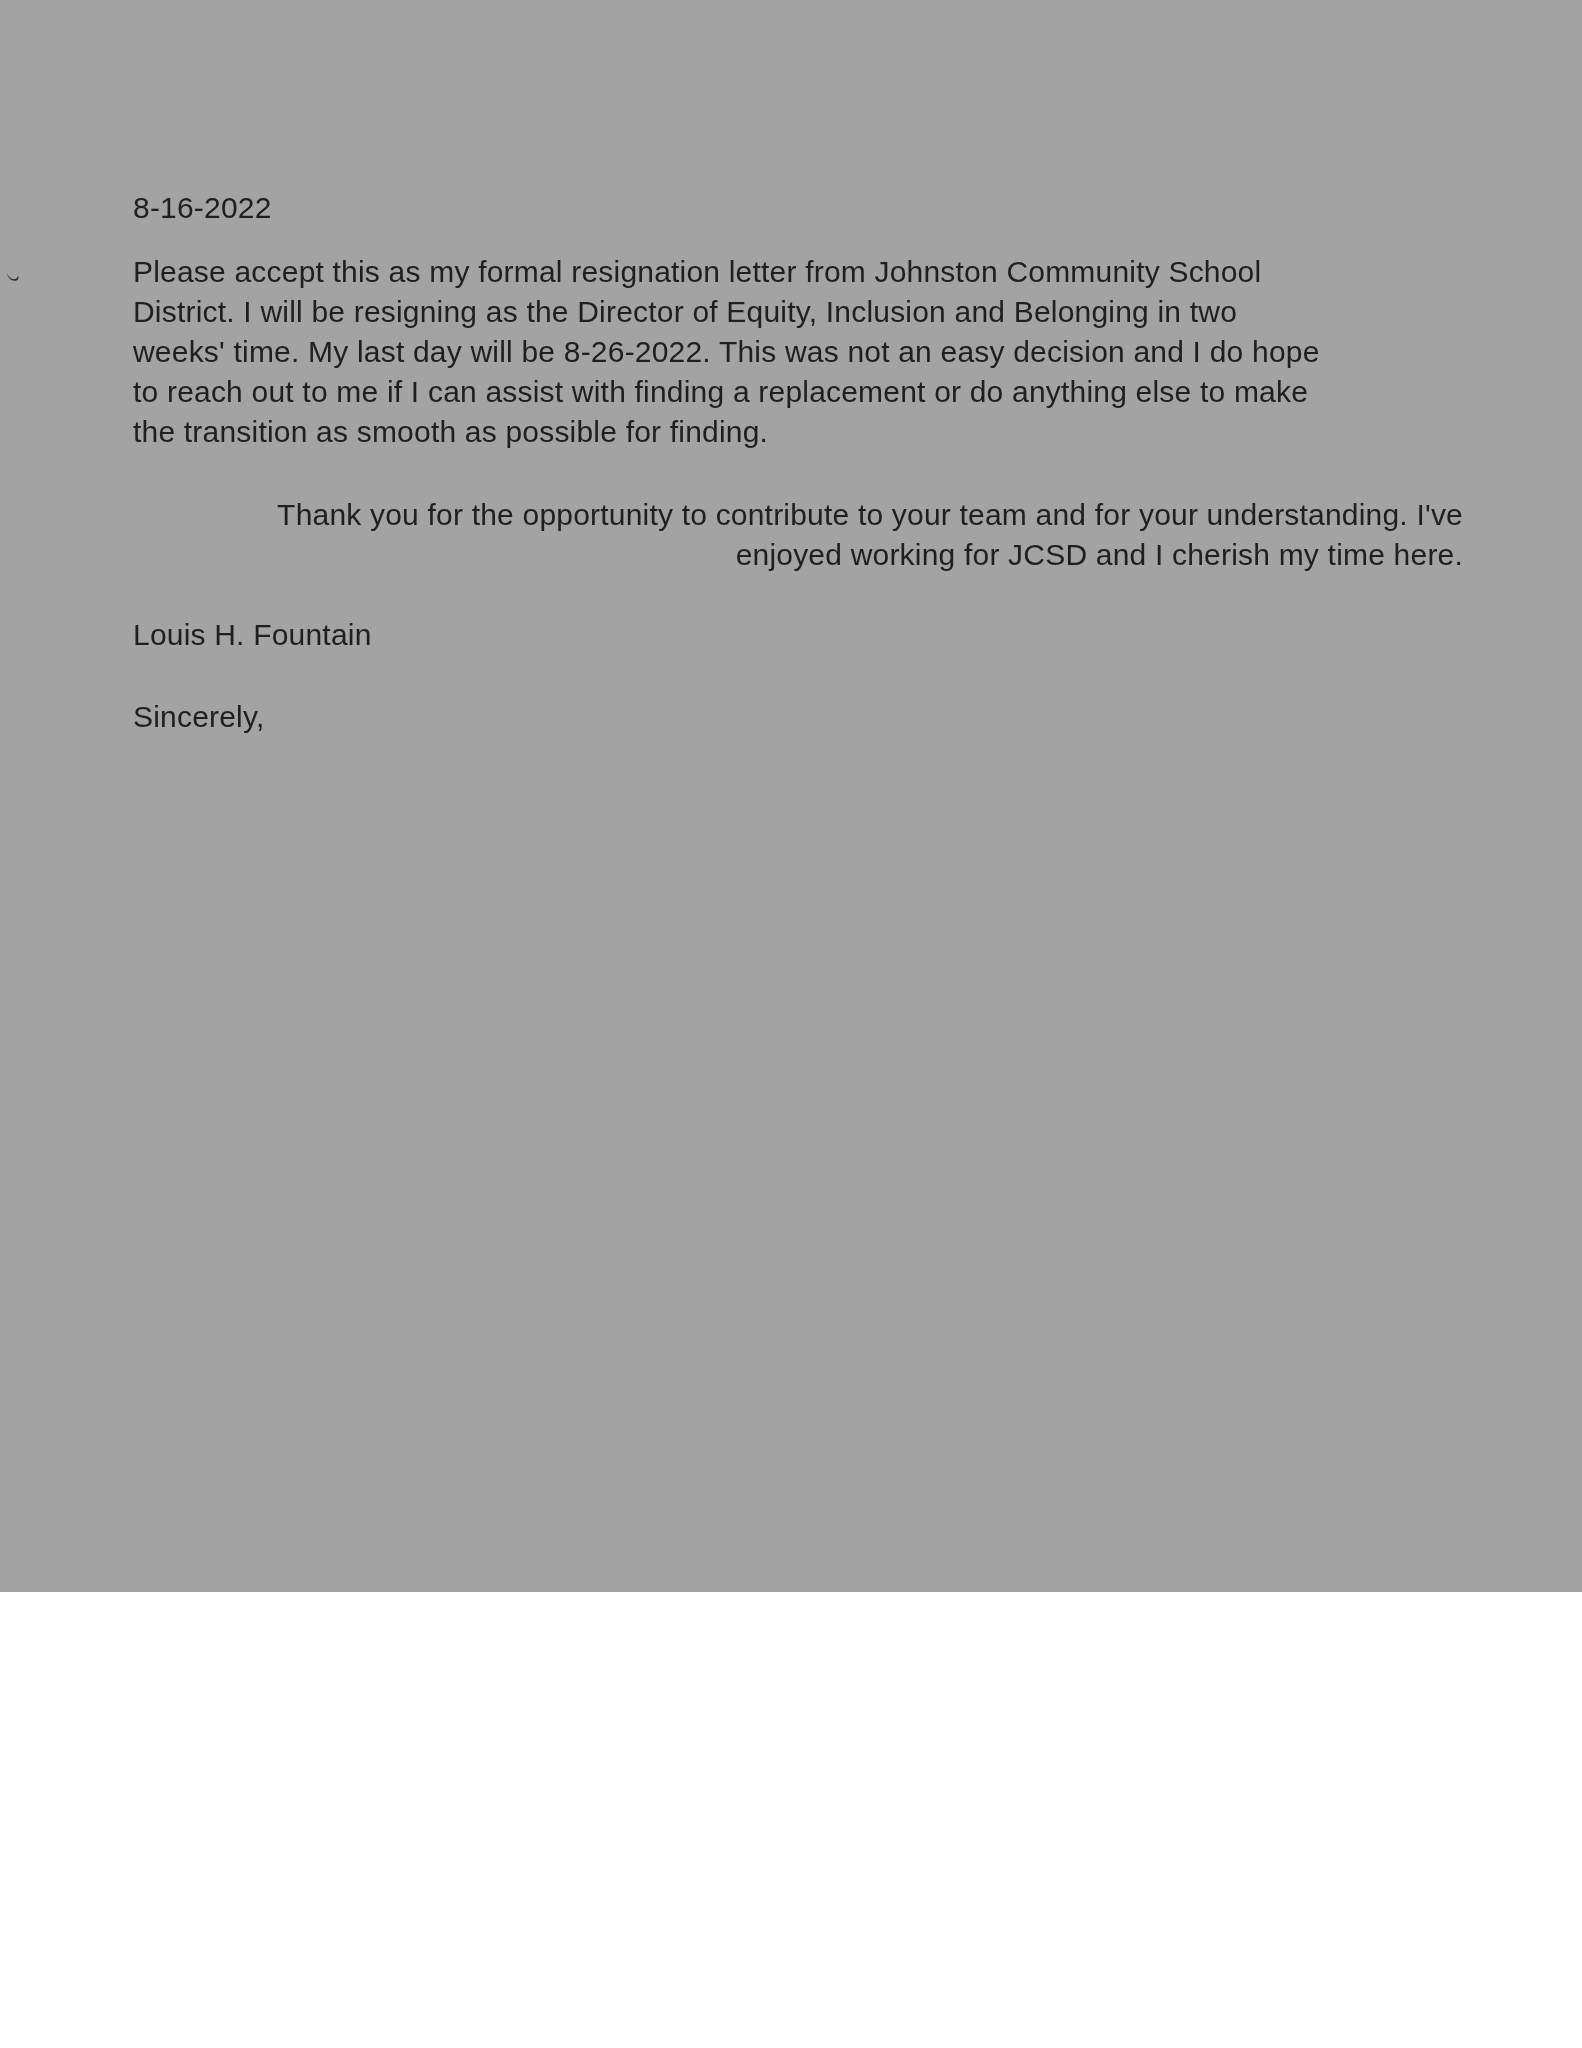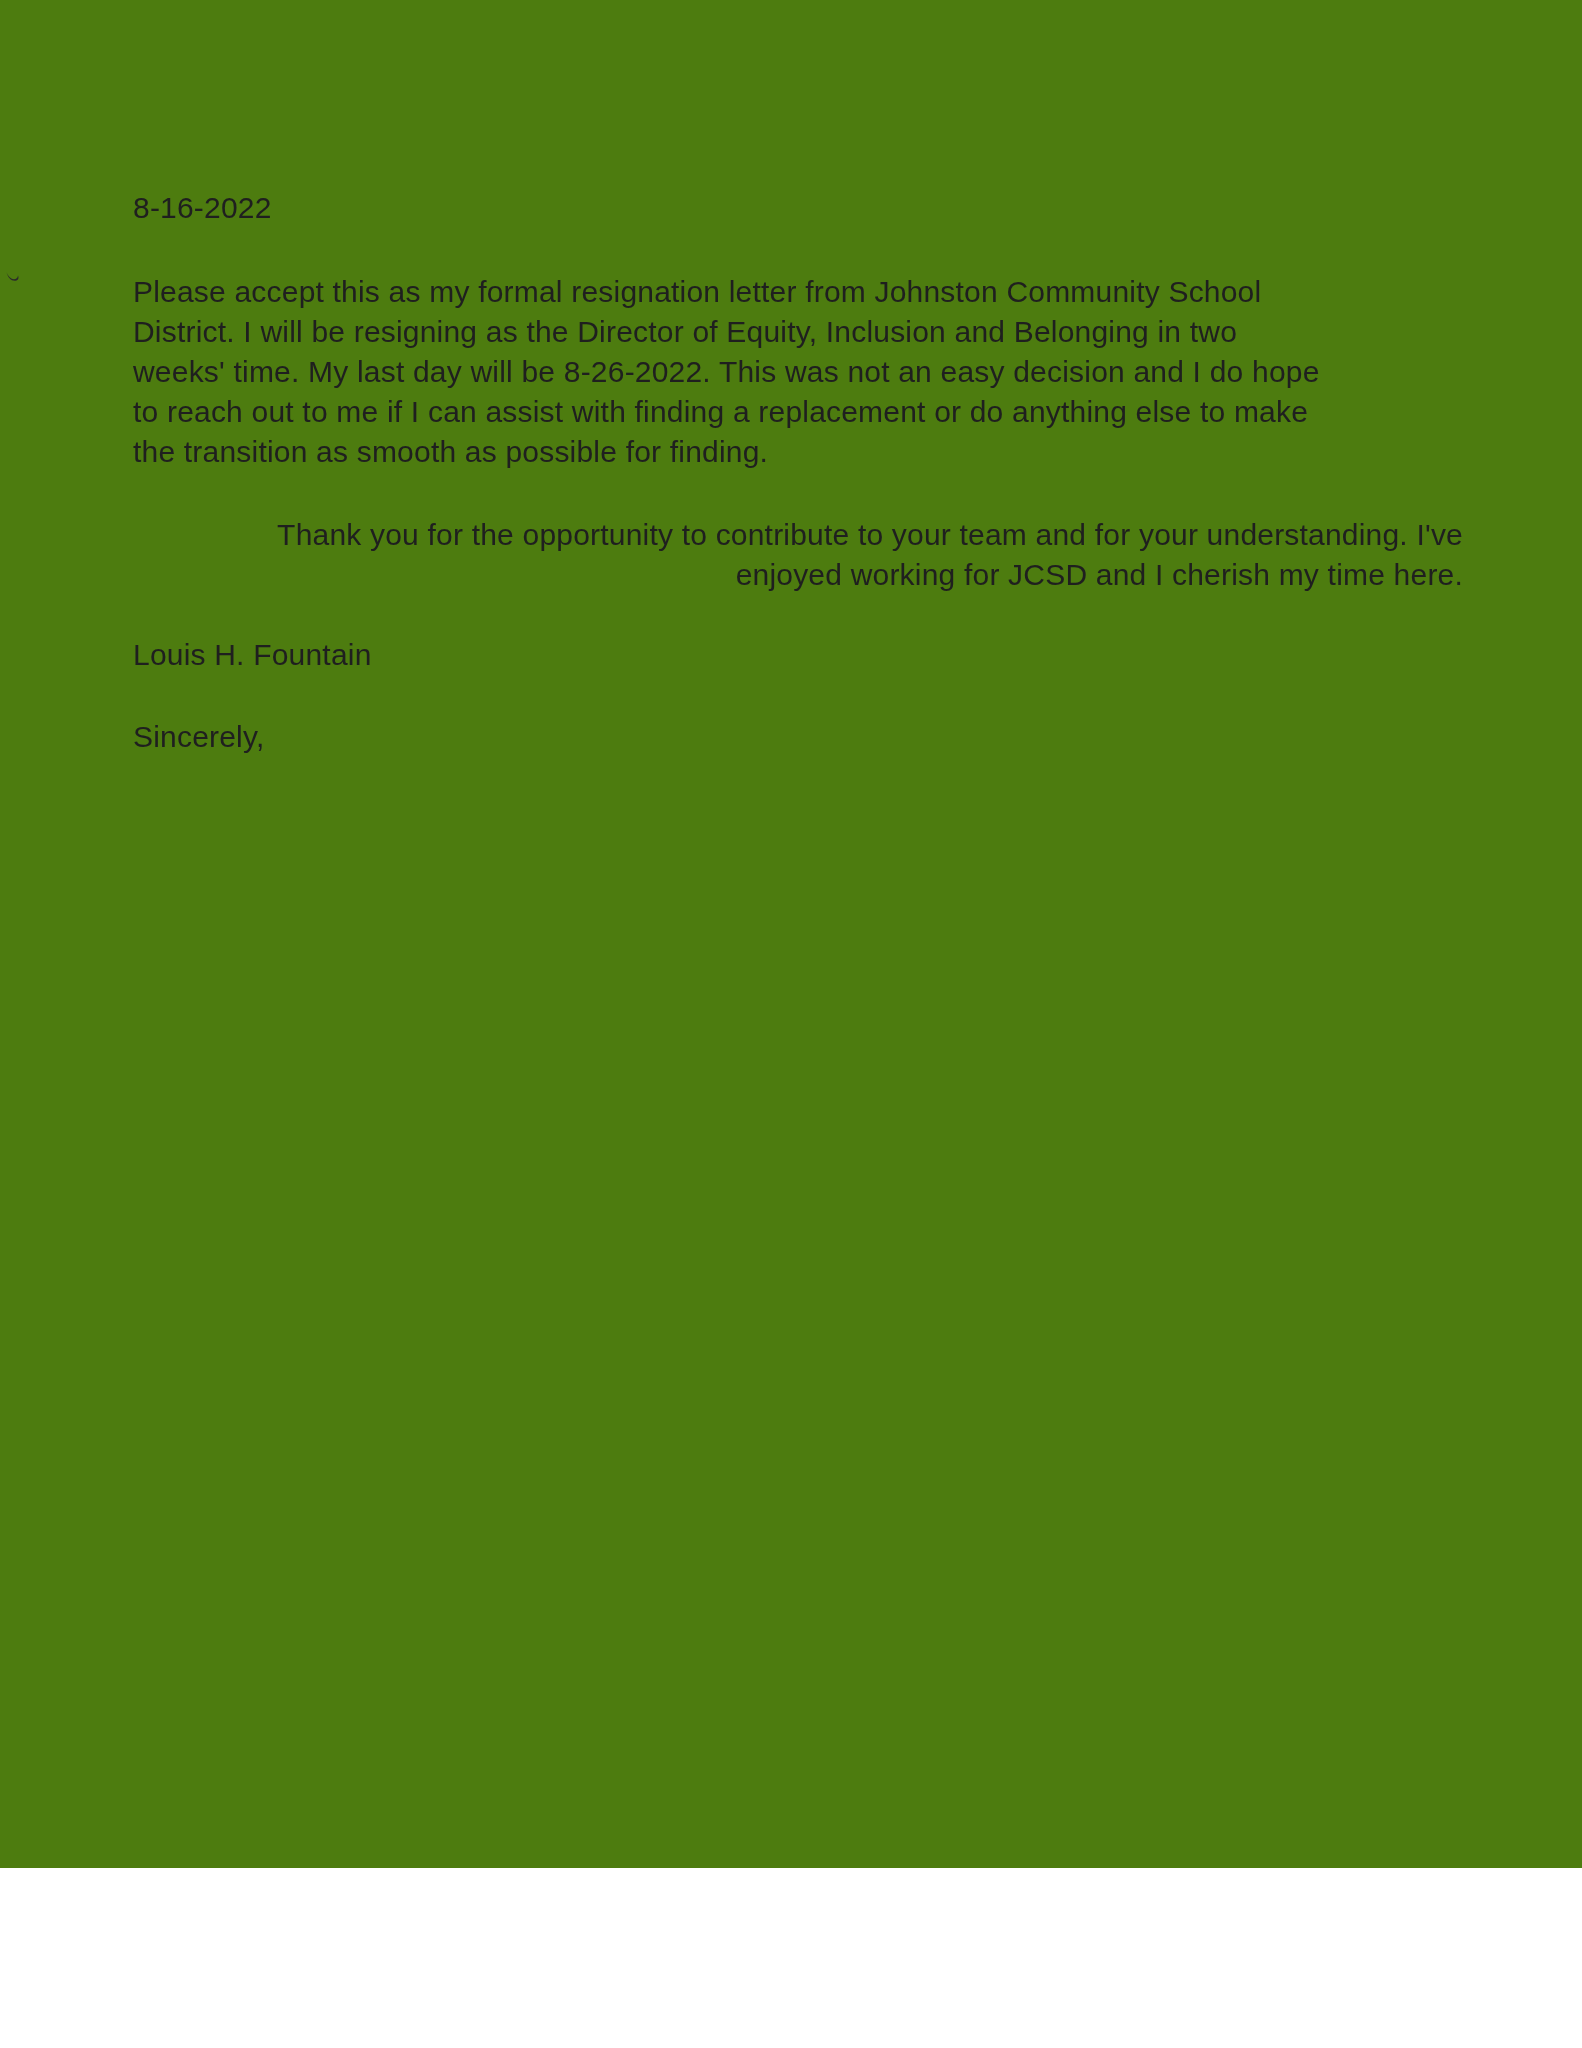--- a/index.html
+++ b/index.html
@@ -3,38 +3,38 @@
 <meta charset="utf-8">
 <style>
   html, body {
     margin: 0;
     padding: 0;
     background: #ffffff;
   }
   .page {
     position: relative;
     width: 1582px;
-    height: 1868px;
-    background: #4d7c0f;
+    height: 1592px;
+    background: #a3a3a3;
     overflow: hidden;
     font-family: "Liberation Sans", "DejaVu Sans", sans-serif;
     color: #1f1f1f;
   }
   .letter {
     position: absolute;
     left: 133px;
     top: 188px;
     width: 1330px;
     font-size: 30px;
     line-height: 40px;
     letter-spacing: 0.2px;
   }
   .line { white-space: pre; }
   .salutation { margin-top: 85px; }
-  .paragraph-1 { margin-top: 44px; }
+  .paragraph-1 { margin-top: 24px; }
   .paragraph-2 { margin-top: 43px; text-align: right; }
   .signoff { margin-top: 42px; }
   .signature { margin-top: 40px; }
   .ink-mark {
     position: absolute;
     left: 6px;
     top: 269px;
     width: 15px;
     height: 15px;
   }

